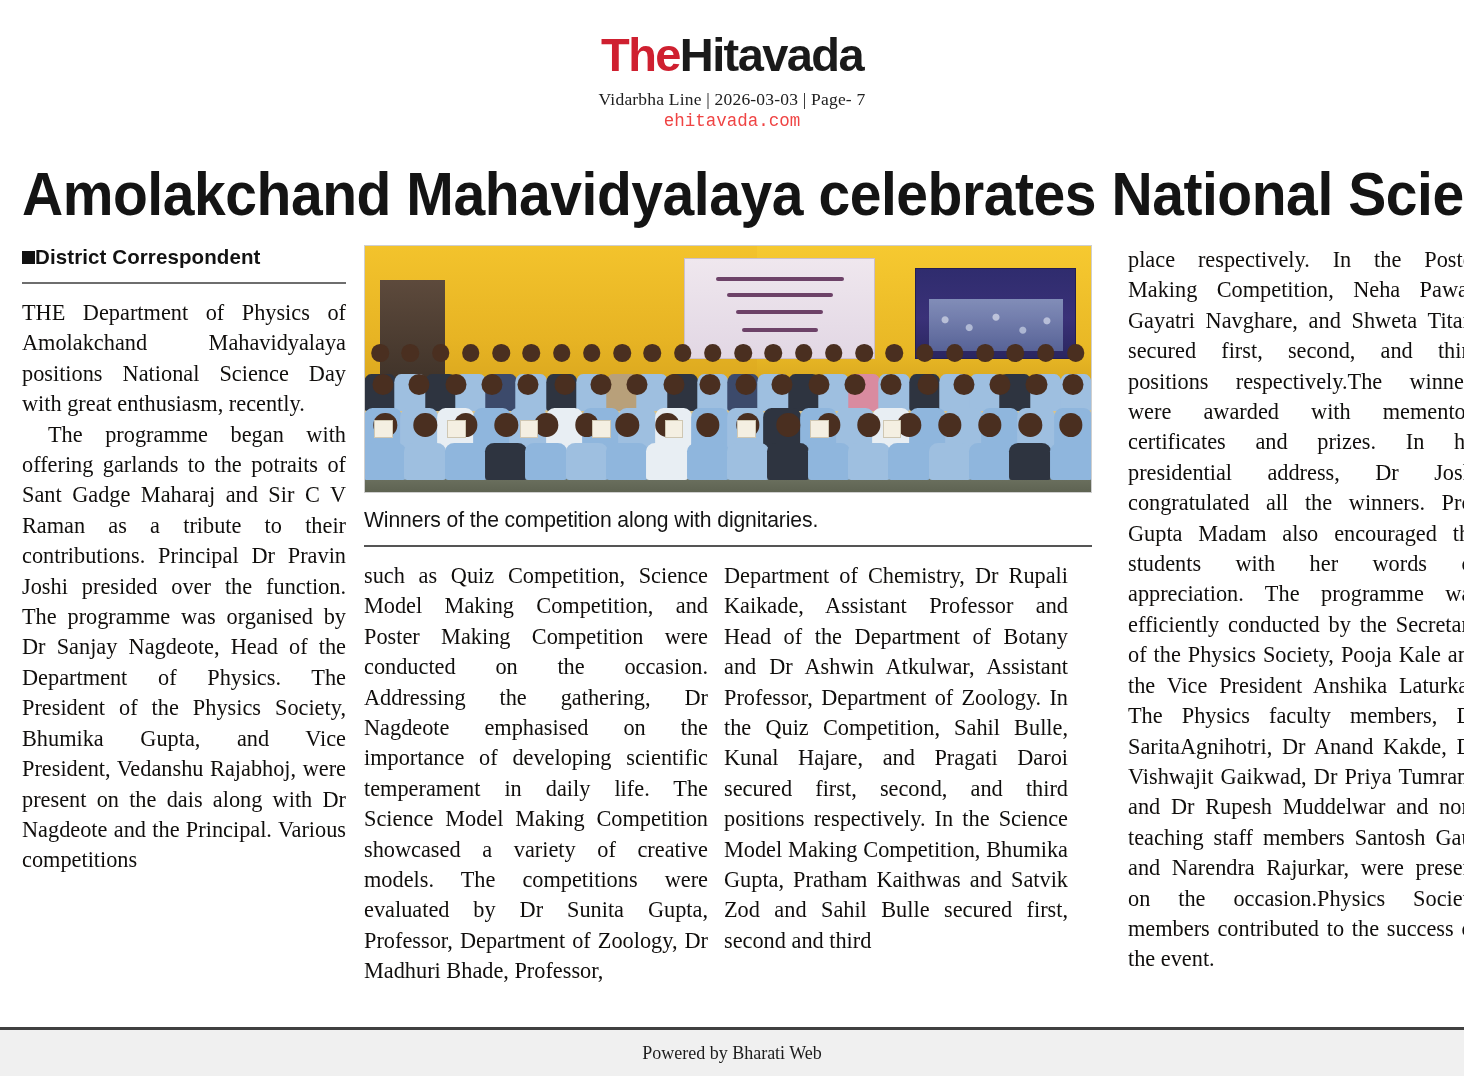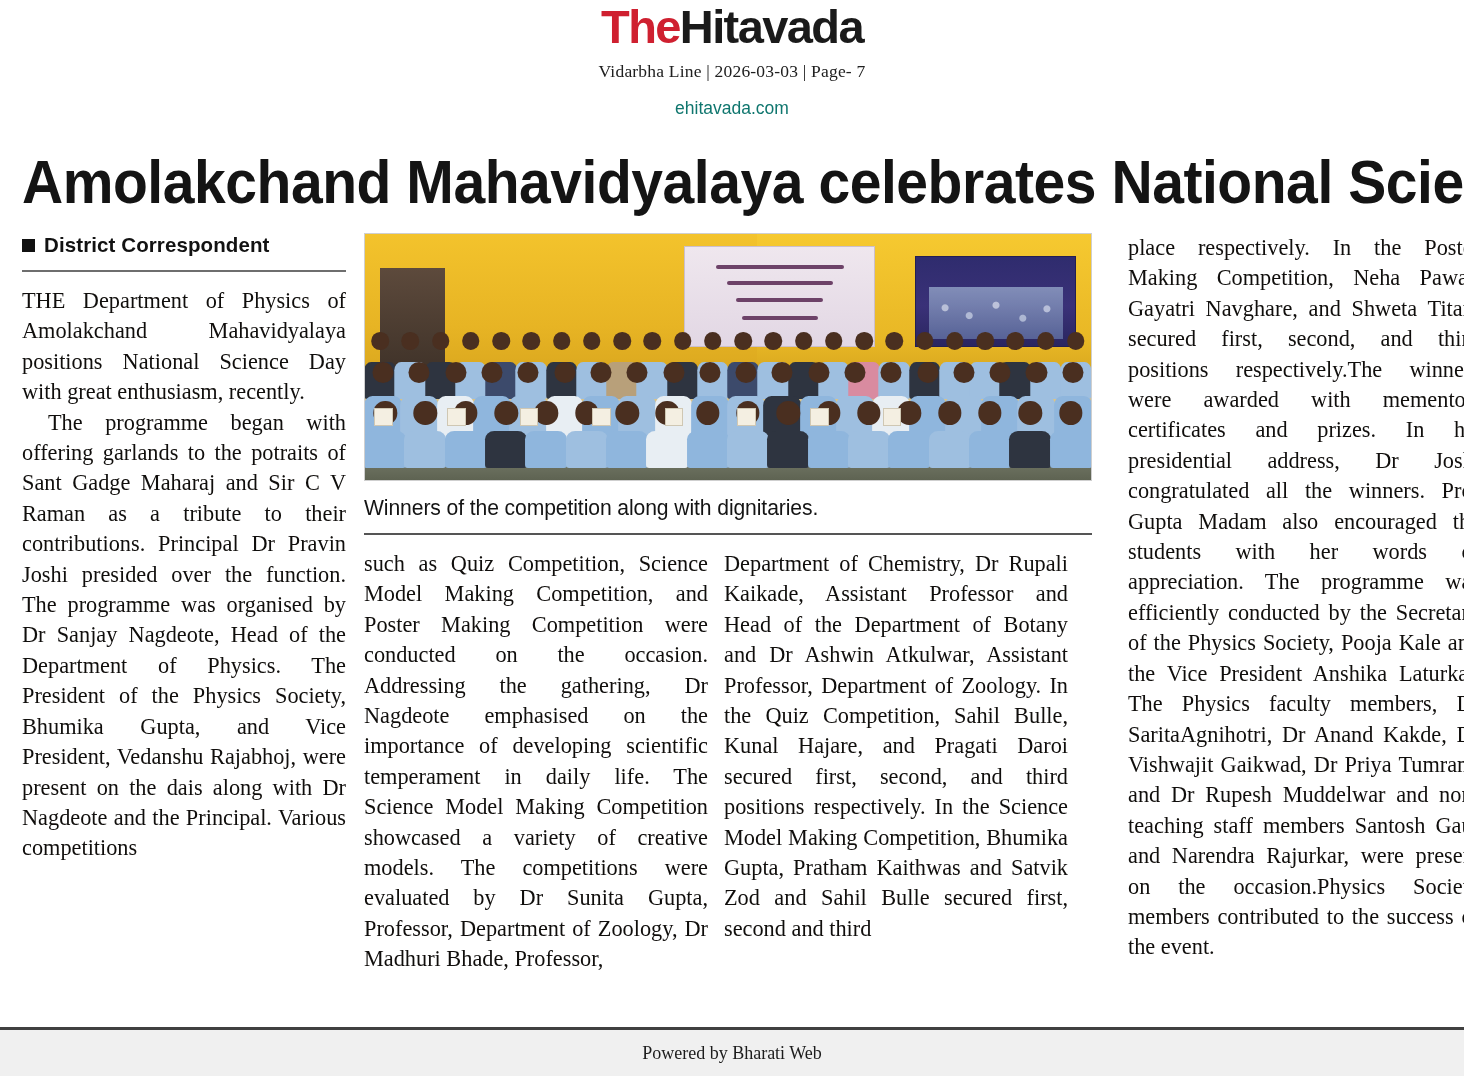--- a/index.html
+++ b/index.html
@@ -12,44 +12,44 @@
     height: 1076px;
     overflow: hidden;
     font-family: "Liberation Serif", serif;
     color: #15120f;
     position: relative;
   }
 
   
   .masthead {
     text-align: center;
-    padding-top: 3px;
+    padding-top: 31px;
   }
   .logo {
     font-family: "Liberation Sans", sans-serif;
     font-weight: bold;
     font-size: 47px;
     letter-spacing: -1.6px;
     line-height: 1.0;
     display: inline-block;
   }
   .logo .the { color: #cf2030; }
   .logo .hit { color: #1a1a1a; }
   .masthead-line {
     font-family: "Liberation Serif", serif;
     font-size: 17.5px;
     color: #202020;
     margin-top: 11px;
     letter-spacing: .2px;
   }
   .masthead-site {
-    font-family: Liberation Sans, sans-serif;
+    font-family: Liberation Mono, monospace;
     font-size: 17.5px;
-    color: #0f766e;
-    margin-top: 16px;
+    color: #ef4444;
+    margin-top: 1px;
   }
 
   
   .headline-wrap {
     margin-top: 26px;
     padding-left: 22px;
     height: 76px;
     overflow: hidden;
     white-space: nowrap;
   }
@@ -96,21 +96,20 @@
 
   
   .byline-tag {
     font-family: "Liberation Sans", sans-serif;
     font-weight: bold;
     font-size: 20.5px;
     letter-spacing: .1px;
     color: #121212;
     display: flex;
     align-items: center;
-    gap: 9px;
   }
   .bullet-sq {
     width: 13px;
     height: 13px;
     background: #111;
     display: inline-block;
     flex: 0 0 13px;
   }
   .dateline {
     font-family: "Liberation Serif", serif;

